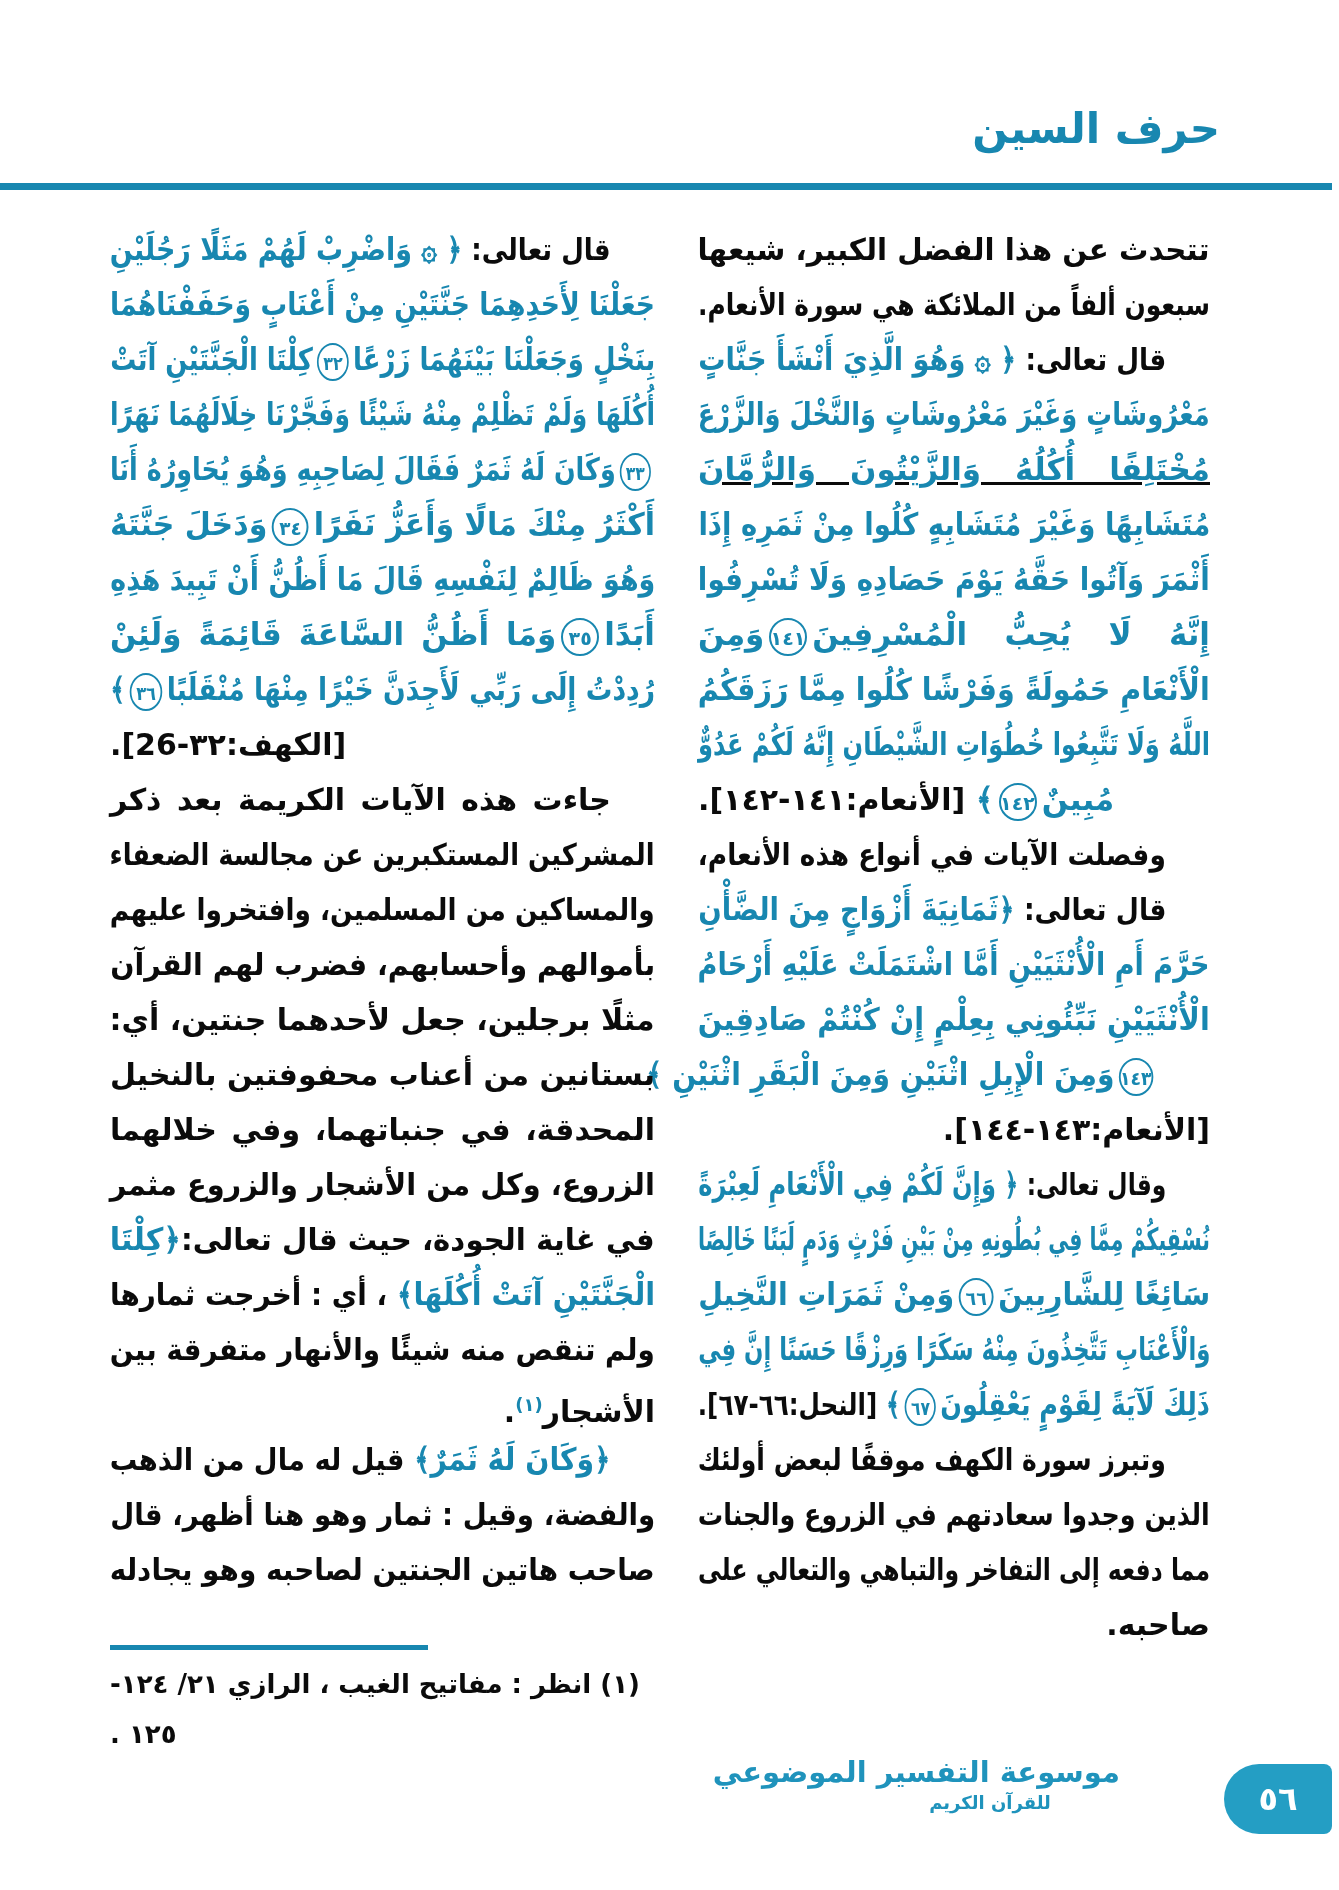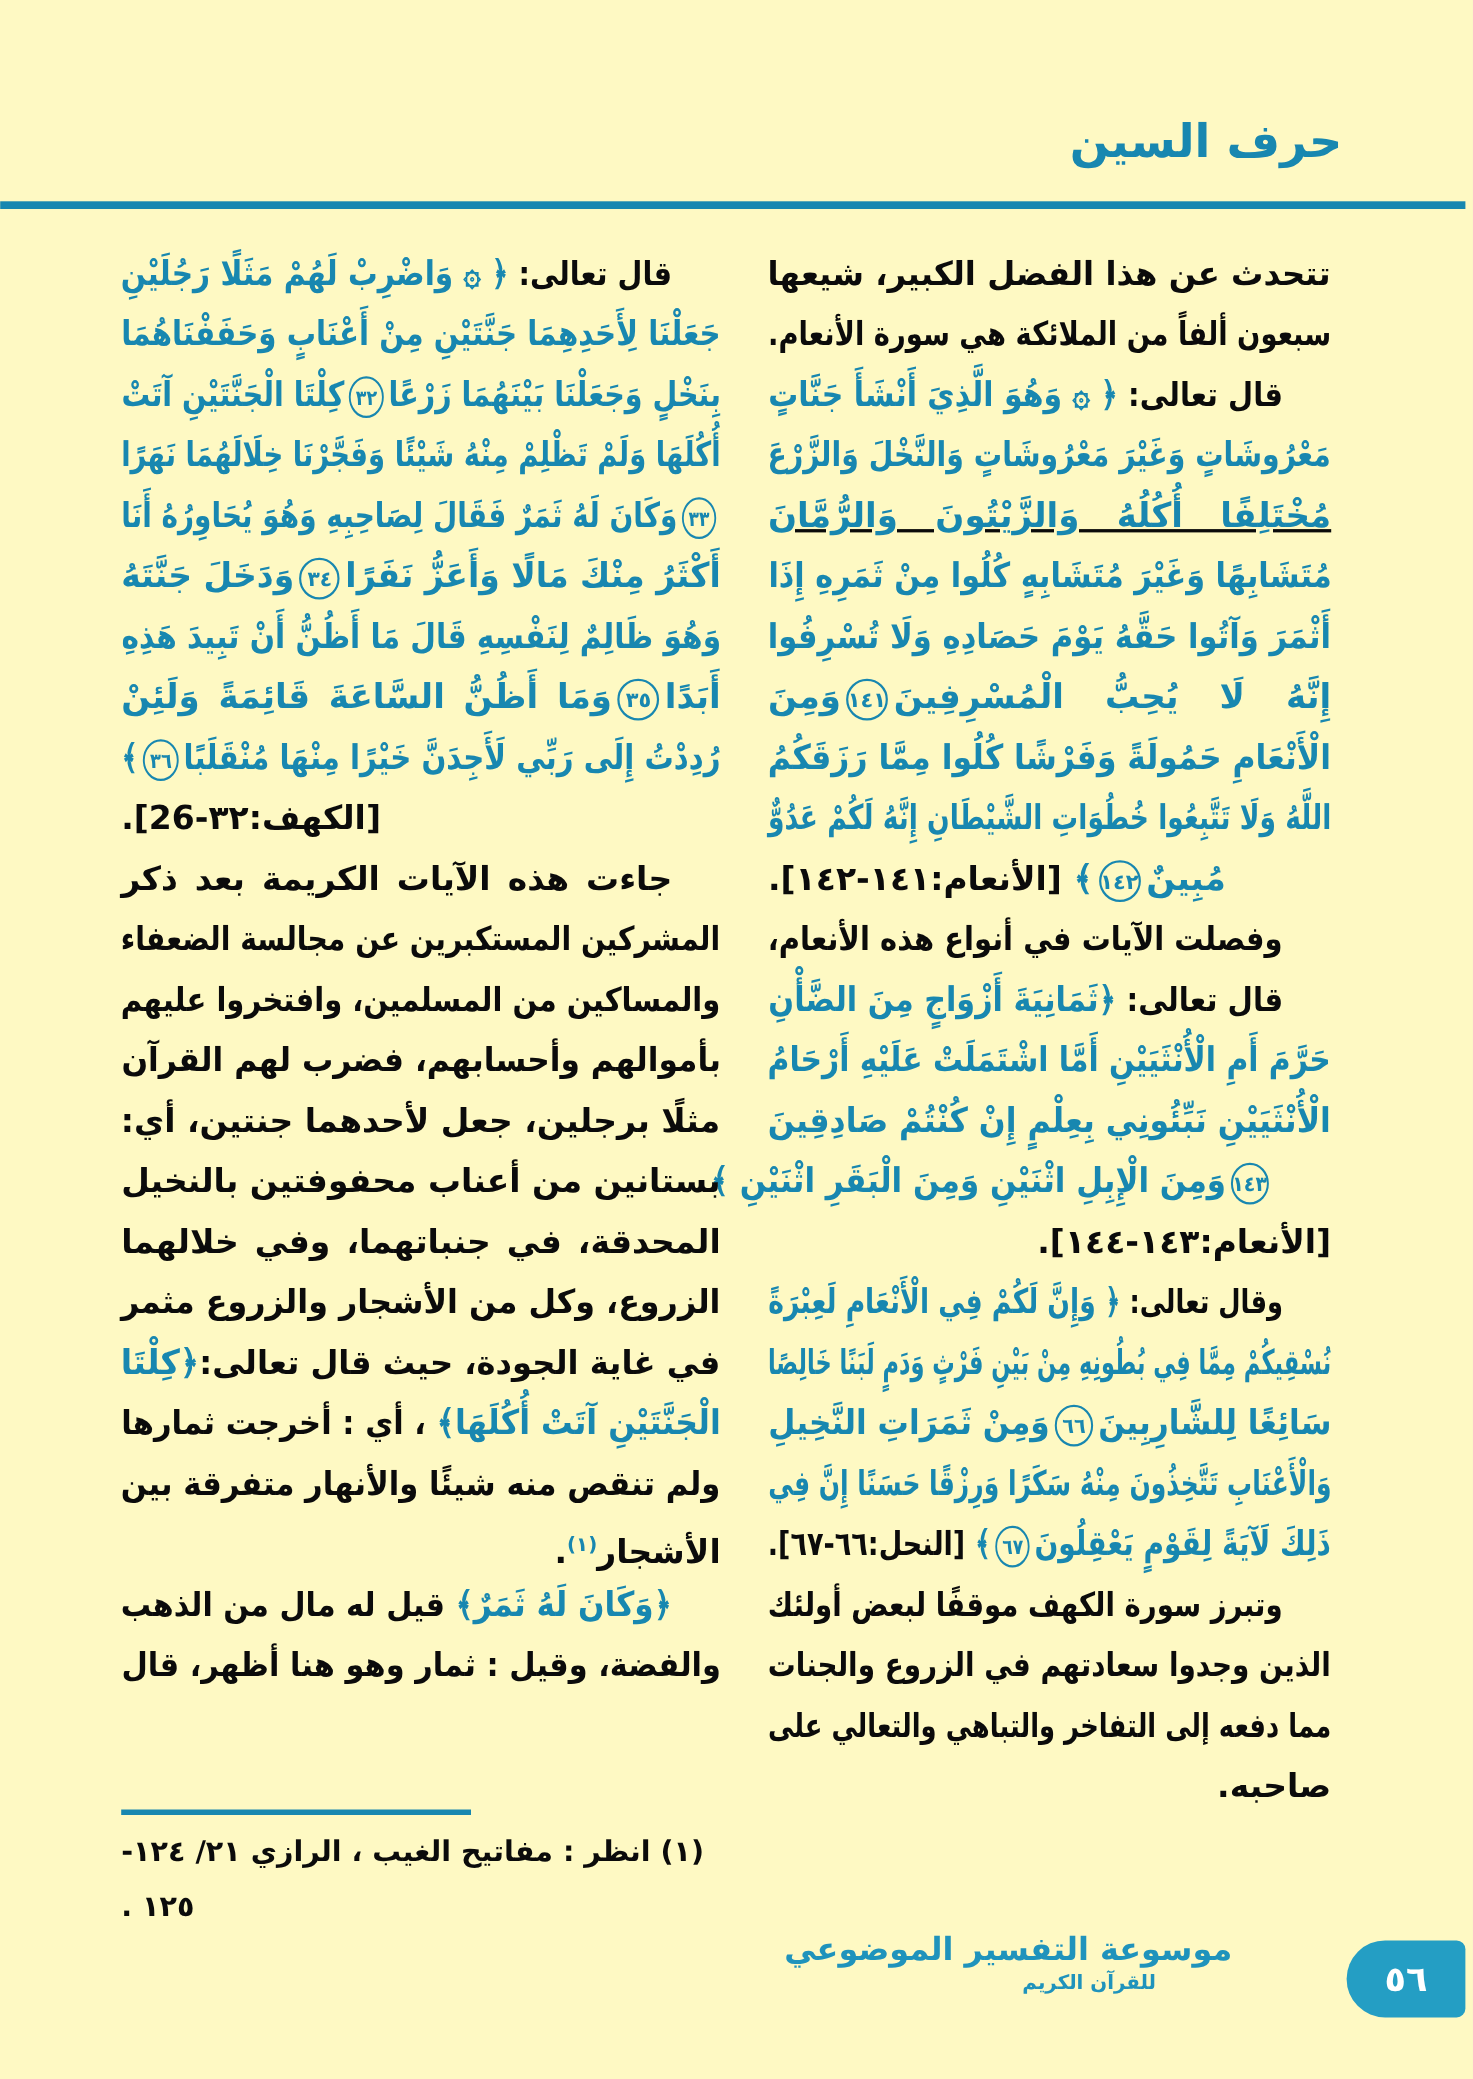--- a/index.html
+++ b/index.html
@@ -1,19 +1,19 @@
 <!DOCTYPE html>
 <html lang="ar" dir="rtl"><head>
 <meta charset="utf-8">
 <style>
   html,body{margin:0;padding:0;background:#e8e8e8;}
   .page{
     position:relative;
     width:1339px;height:1890px;
-    background:#fef9c3;
+    background:#ffffff;
     overflow:hidden;
     direction:rtl;
     font-family:"DejaVu Sans",sans-serif;
     color:#0b0b0b;
   }
   .chapter-title{
     position:absolute;top:104px;right:119px;
     font-size:42px;font-weight:bold;
     color:#1887b0;
     letter-spacing:-1px;
@@ -123,20 +123,21 @@
       <div class="line"><span class="inner" style="transform: scaleX(0.998912);"><span class="seg-b">مثلًا برجلين، جعل لأحدهما جنتين، أي:</span></span></div>
       <div class="line"><span class="inner" style="transform: scaleX(0.99814);"><span class="seg-b">بستانين من أعناب محفوفتين بالنخيل</span></span></div>
       <div class="line"><span class="inner" style="word-spacing: 4.16797px;"><span class="seg-b">المحدقة، في جنباتهما، وفي خلالهما</span></span></div>
       <div class="line"><span class="inner" style="transform: scaleX(0.96319);"><span class="seg-b">الزروع، وكل من الأشجار والزروع مثمر</span></span></div>
       <div class="line"><span class="inner" style="transform: scaleX(0.975473);"><span class="seg-b">في غاية الجودة، حيث قال تعالى:</span><span class="seg-q">﴿كِلْتَا</span></span></div>
       <div class="line"><span class="inner" style="transform: scaleX(0.926797);"><span class="seg-q">الْجَنَّتَيْنِ آتَتْ أُكُلَهَا﴾</span><span class="seg-b"> ، أي : أخرجت ثمارها</span></span></div>
       <div class="line"><span class="inner" style="transform: scaleX(0.92892);"><span class="seg-b">ولم تنقص منه شيئًا والأنهار متفرقة بين</span></span></div>
       <div class="line"><span class="inner"><span class="seg-b">الأشجار</span><span class="fn-sup">(١)</span><span class="seg-b">.</span></span></div>
       <div class="line" style="padding-right: 44px;"><span class="inner" style="transform: scaleX(0.913062);"><span class="seg-q">﴿وَكَانَ لَهُ ثَمَرٌ﴾</span><span class="seg-b"> قيل له مال من الذهب</span></span></div>
       <div class="line"><span class="inner" style="transform: scaleX(0.921873);"><span class="seg-b">والفضة، وقيل : ثمار وهو هنا أظهر، قال</span></span></div>
+      <div class="line"><span class="inner" style="transform: scaleX(0.928845);"><span class="seg-b">صاحب هاتين الجنتين لصاحبه وهو يجادله</span></span></div>
     </div>
 
   <div class="footnote">
     <div class="footnote-rule"></div>
     <div class="footnote-line">(١) انظر : مفاتيح الغيب ، الرازي ٢١/ ١٢٤-</div>
     <div class="footnote-line footnote-line2">١٢٥ .</div>
   </div>
 
   <div class="publisher">
     <div class="l1">موسوعة التفسير الموضوعي</div>

